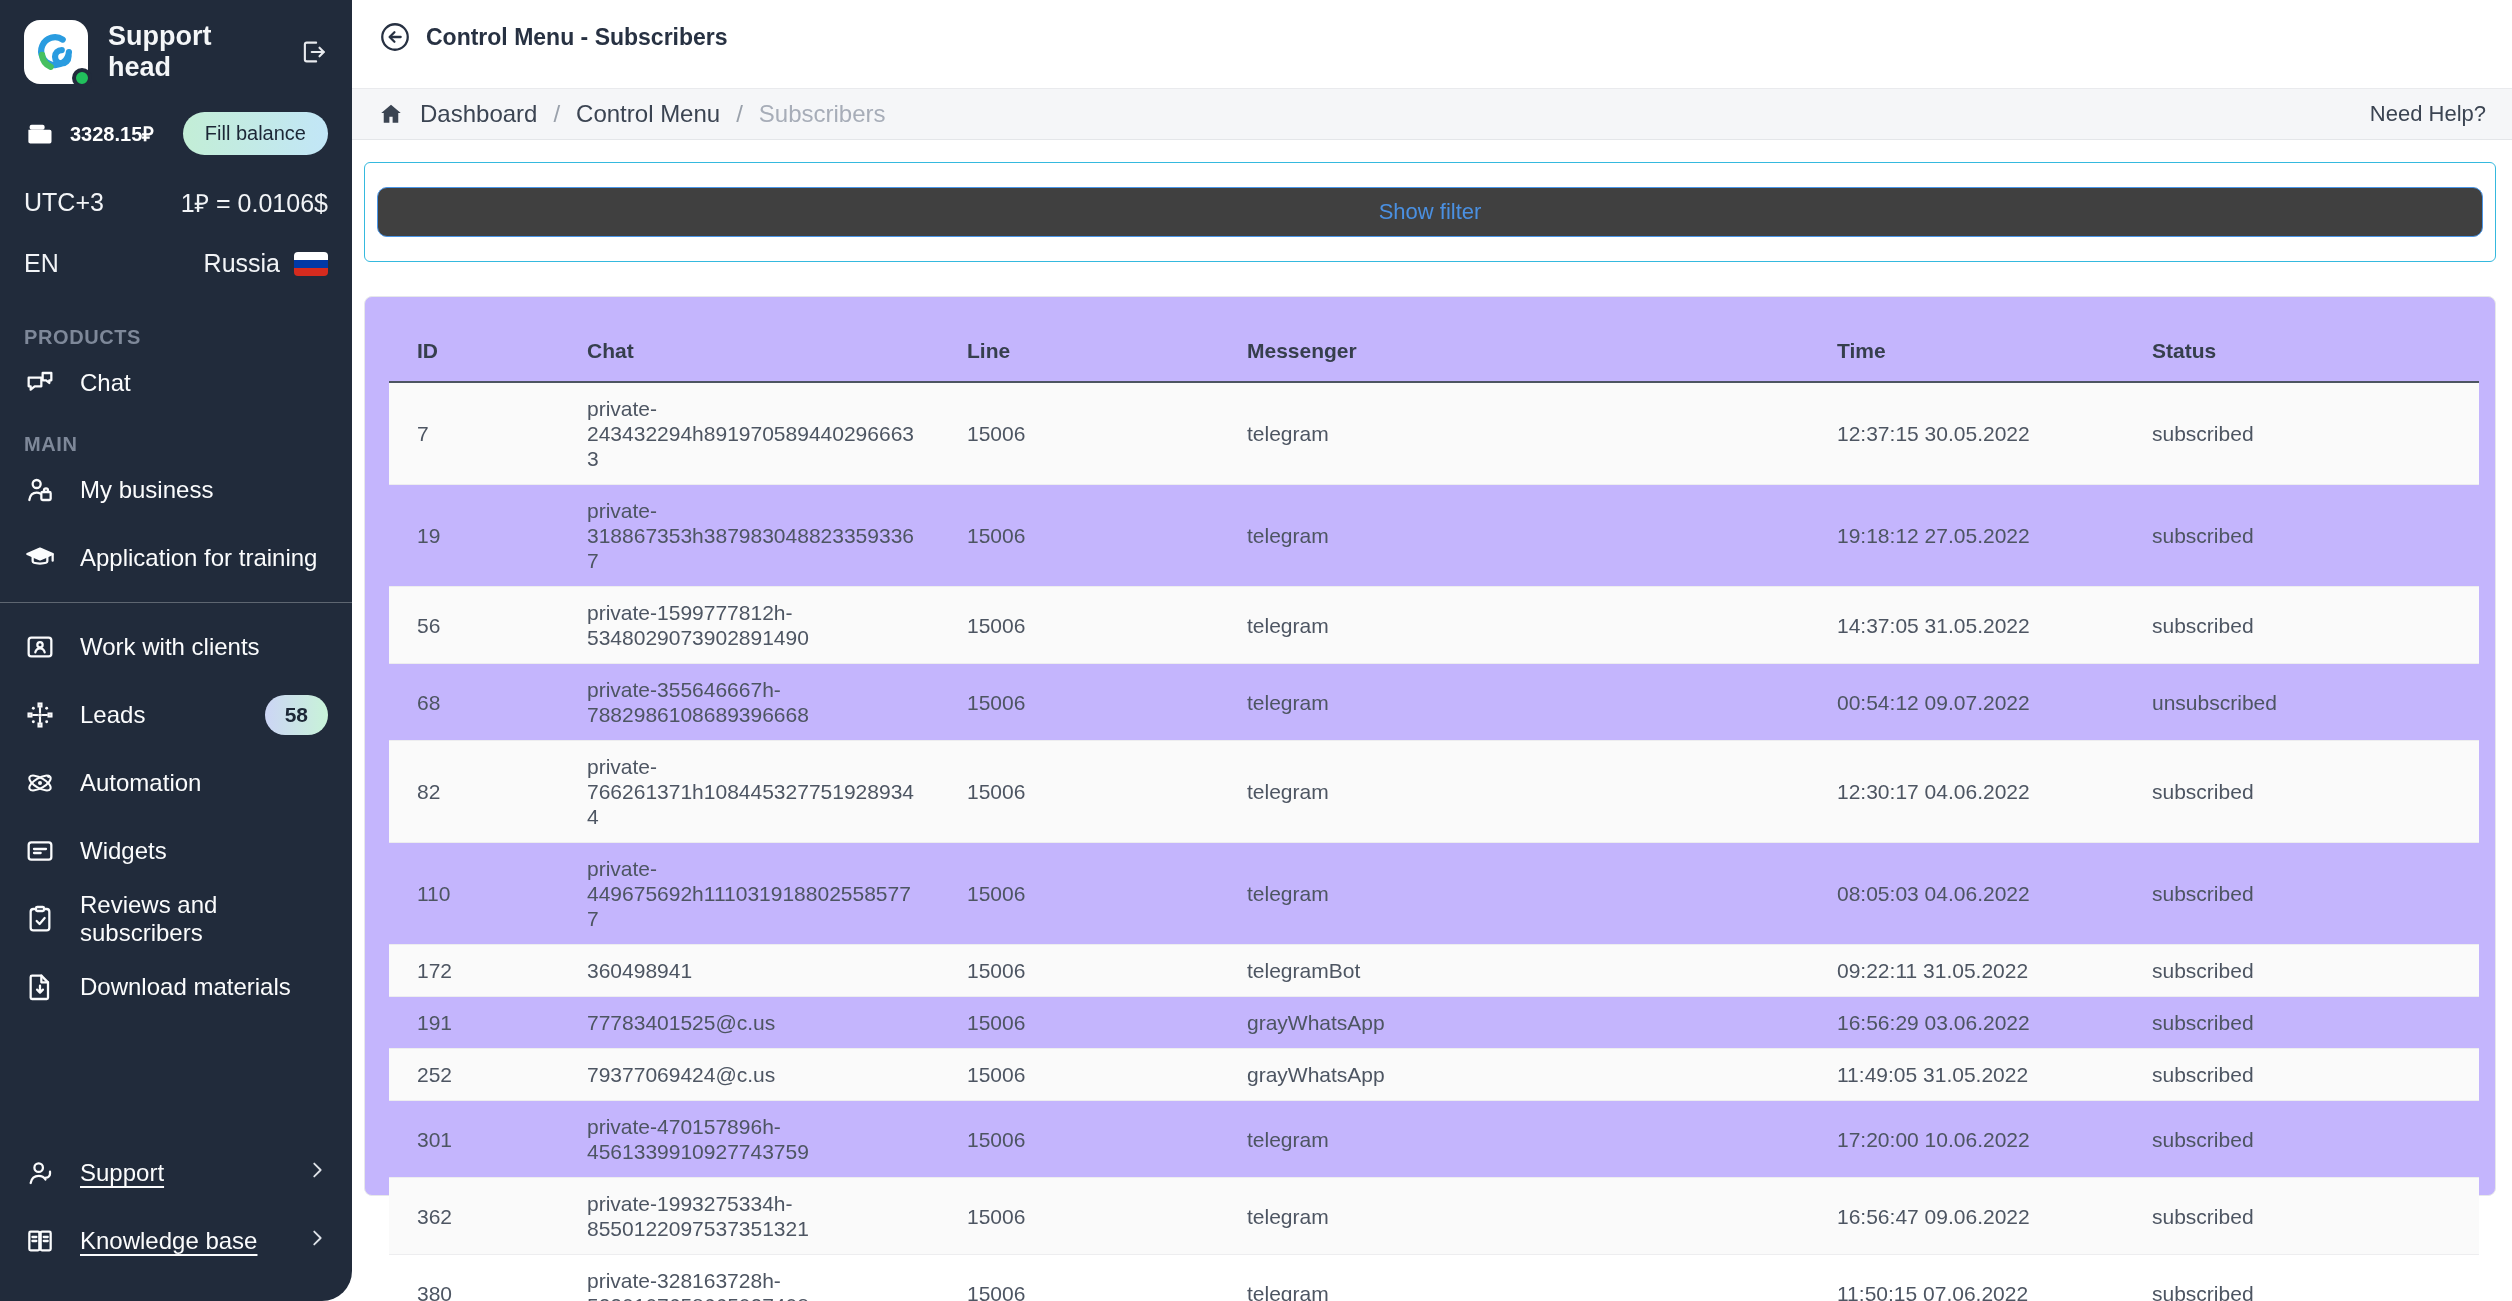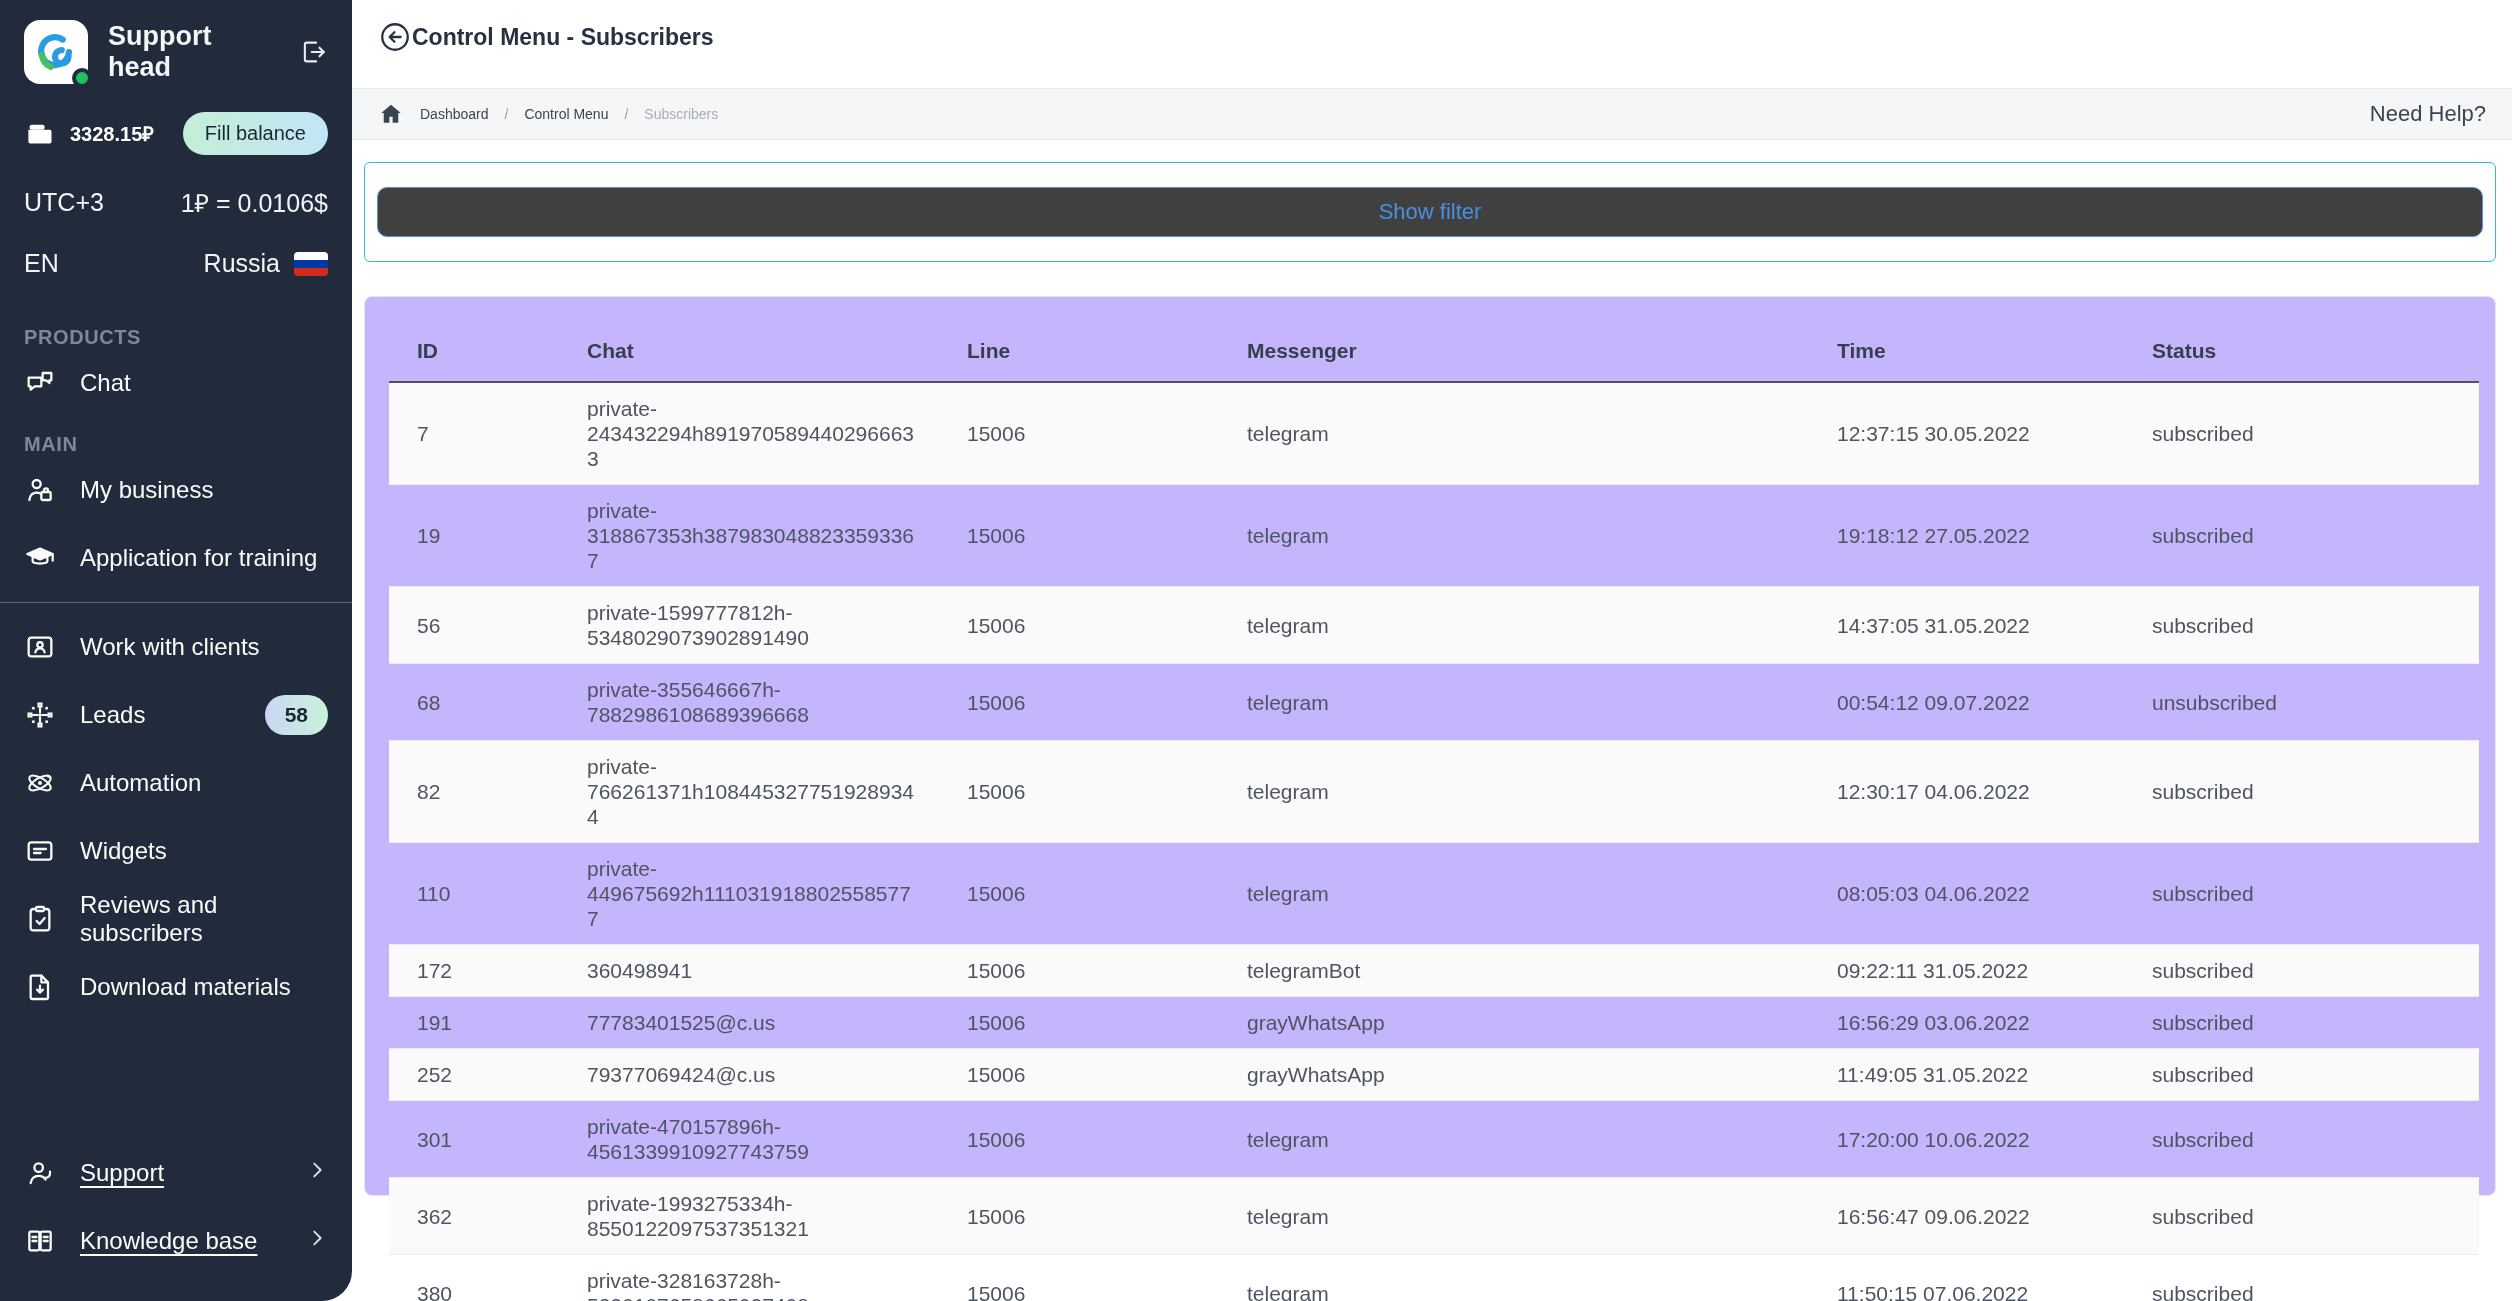--- a/index.html
+++ b/index.html
@@ -37,25 +37,25 @@
   .badge { border-radius:999px; padding:8px 20px; font-size:21px; color:#1c2736; font-weight:600;
     background:linear-gradient(90deg,#ccd5f5,#c8f3d8); }
   .divider { height:1px; background:rgba(255,255,255,.28); margin:10px 0; }
   .sb-bottom { margin-top:auto; padding-bottom:26px; }
   .link-item .menu-label { text-decoration:underline; text-underline-offset:5px; }
   .chev { color:#dfe3e9; }
 
   
   .main { flex:1; display:flex; flex-direction:column; background:#fff; min-width:0; }
   .topbar { height:88px; background:#fff; display:flex; align-items:flex-start; padding:20px 26px 0 26px; gap:14px; }
-  .topbar-inner { display:flex; align-items:center; }
+  .topbar-inner { display:flex; align-items:center; gap:14px; }
   .page-title { font-size:23px; font-weight:600; color:#273142; }
   .crumbbar { height:52px; background:#f5f6f8; border-top:1px solid #e9eaed; border-bottom:1px solid #e4e6e9;
     display:flex; align-items:center; justify-content:space-between; padding:0 26px; }
-  .crumbs { display:flex; align-items:center; gap:16px; font-size:14px; color:#3b4452; }
+  .crumbs { display:flex; align-items:center; gap:16px; font-size:24px; color:#3b4452; }
   .crumb { cursor:pointer; }
   .crumb-sep { color:#9aa1ab; }
   .crumb-current { color:#a7adb8; }
   .need-help { font-size:22px; color:#3b4452; cursor:pointer; }
 
   .content { flex:1; padding:22px 16px 0 12px; }
   .filter-card { border:1px solid #35b9de; border-radius:6px; padding:24px 12px; background:#fff; }
   .show-filter-btn { display:block; width:100%; height:50px; background:#404040; border:1px solid #4a96e8;
     border-radius:10px; color:#4a90e2; font-size:22px; font-family:inherit; cursor:pointer; }
   .table-card { border:1px solid #e7e8ea; border-radius:8px; margin-top:34px; padding:26px 24px 0 24px;

